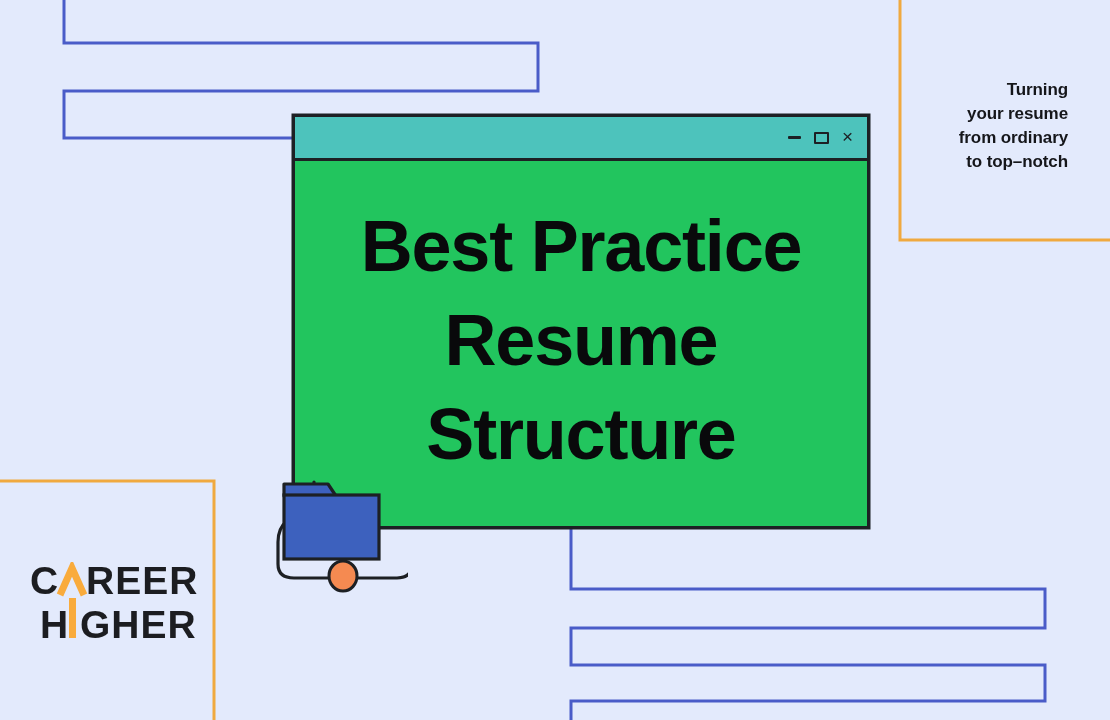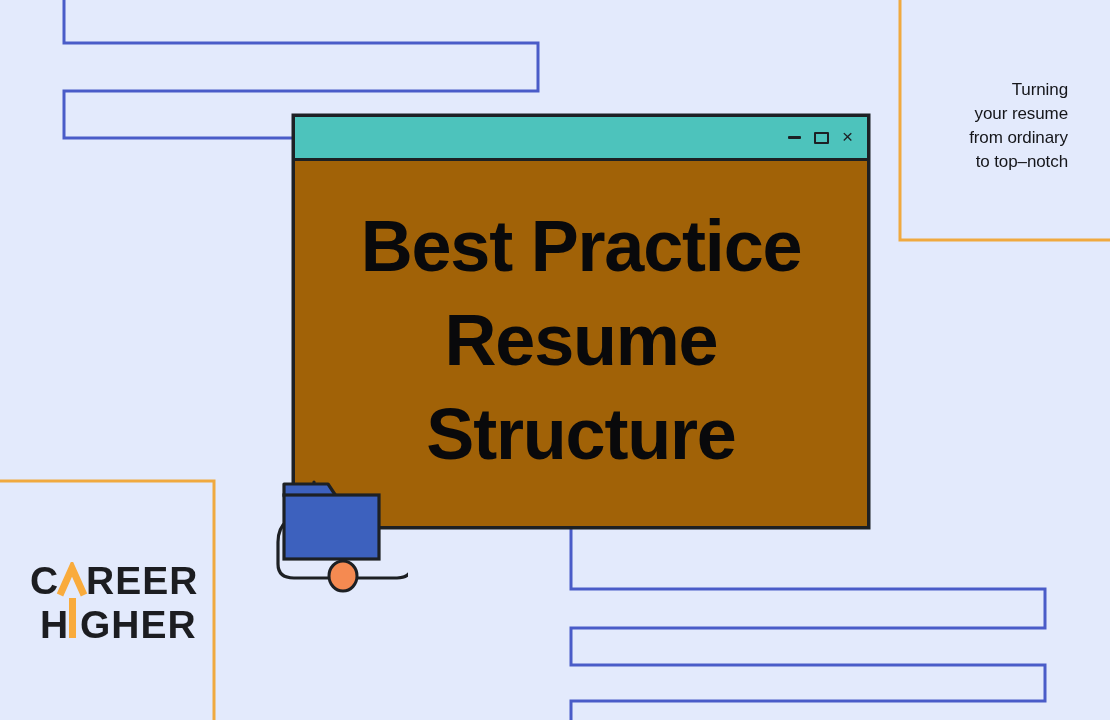--- a/index.html
+++ b/index.html
@@ -36,21 +36,21 @@
   }
 
   
   .tagline {
     position: absolute;
     right: 42px;
     top: 78px;
     width: 230px;
     text-align: right;
     font-family: "Liberation Sans", sans-serif;
-    font-weight: normal;
+    font-weight: bold;
     font-size: 17px;
     line-height: 24px;
     color: #15161a;
     letter-spacing: -0.1px;
     white-space: pre-line;
   }
 
   
   .app-window {
     position: absolute;
@@ -107,21 +107,21 @@
     line-height: 1;
     font-weight: 500;
     font-family: "Liberation Sans", sans-serif;
     color: #1d2024;
     position: relative;
     top: -1px;
   }
 
   .window-body {
     height: 365px;
-    background: #a16207;
+    background: #22c55e;
     display: flex;
     align-items: flex-start;
     justify-content: center;
     padding: 38px 24px 0 24px;
   }
 
   .slide-title {
     font-family: "Liberation Sans", sans-serif;
     font-weight: bold;
     font-size: 72px;

